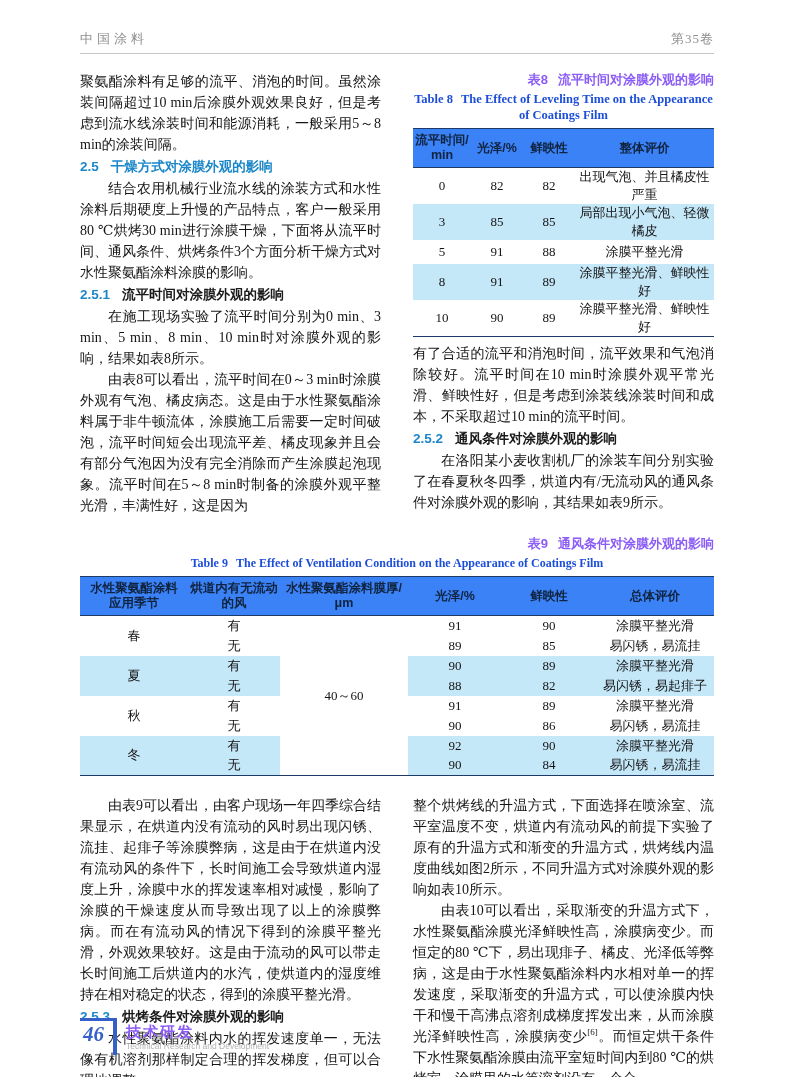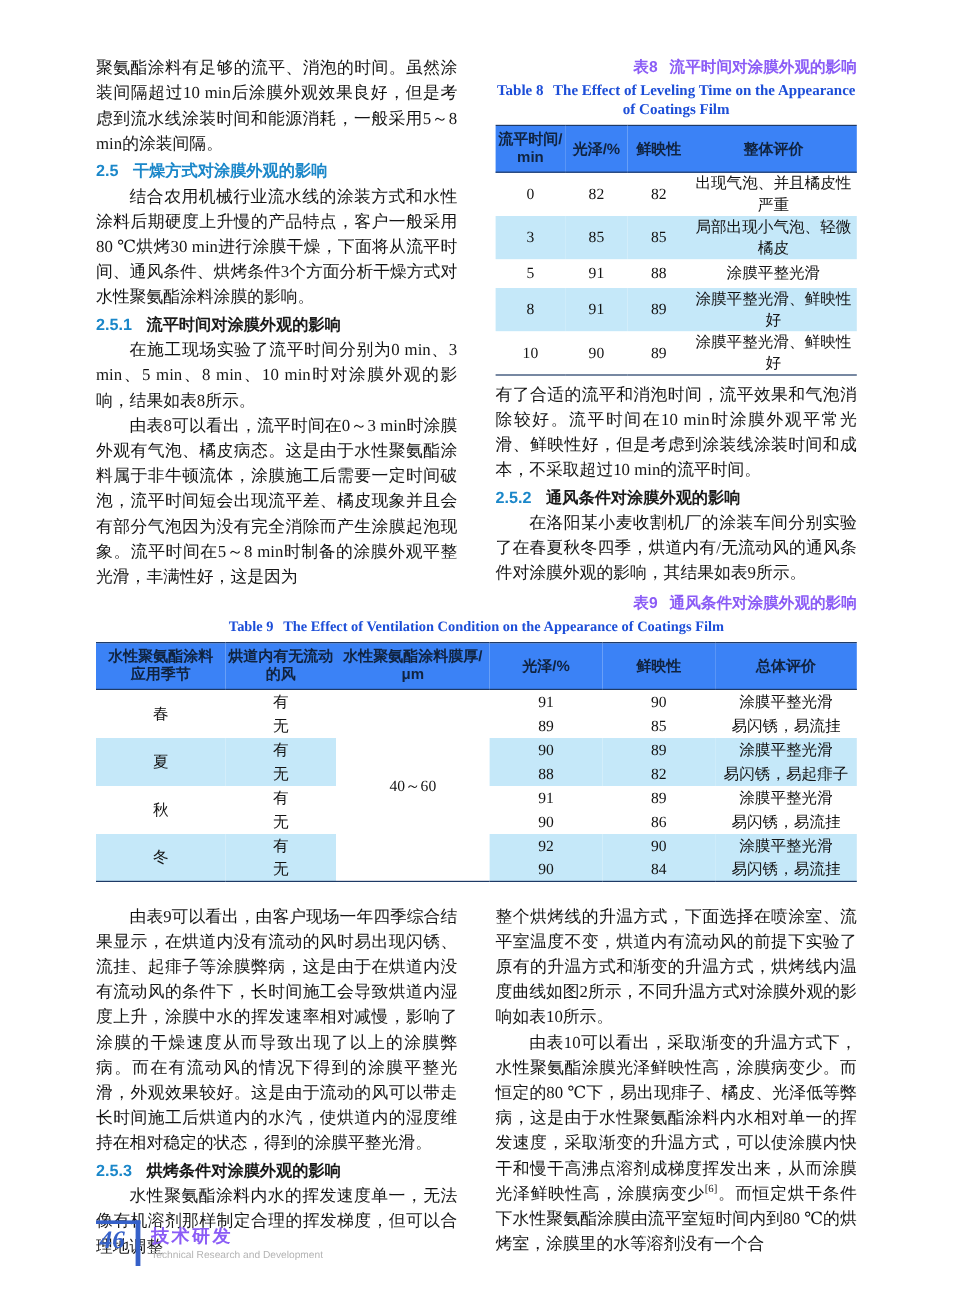--- a/index.html
+++ b/index.html
@@ -78,21 +78,21 @@
   td.shaded { background: #c5e8f9; }
   .t9 th:nth-child(1){ width: 108px; }
   .t9 th:nth-child(2){ width: 92px; text-align: center; }
   .t9 th:nth-child(3){ width: 128px; }
   .t9 th:nth-child(4){ width: 94px; }
   .t9 th:nth-child(5){ width: 94px; }
   .t8 th:nth-child(1){ width: 58px; }
   .t8 th:nth-child(2){ width: 52px; }
   .t8 th:nth-child(3){ width: 52px; }
 
-  .table9-block { margin-top: 2px; }
+  .table9-block { margin-top: 19px; }
   .table9-block .tbl-title-en { font-size: 12px; }
 
   sup { font-size: 9px; line-height: 0; }
 
   
   .page-footer {
     position: absolute; left: 80px; bottom: 22px;
     display: flex; align-items: stretch;
   }
   .pagenum-box {
@@ -106,20 +106,24 @@
   }
   .footer-text { padding: 5px 0 0 9px; font-family: "Liberation Sans", "DejaVu Sans", sans-serif; }
   .footer-cn { font-size: 15px; font-weight: bold; color: #8b5cf6; letter-spacing: 2px; line-height: 17px; }
   .footer-en { font-size: 8.5px; color: #b3b3b3; line-height: 12px; }
 </style>
 </head>
 <body>
 
 <div class="page">
 
+  <div class="page-head">
+    <span class="journal-name">中国涂料</span>
+    <span class="volume-label">第35卷</span>
+  </div>
 
   <div class="two-col top-section">
     <div class="col">
       <p>聚氨酯涂料有足够的流平、消泡的时间。虽然涂装间隔超过10 min后涂膜外观效果良好，但是考虑到流水线涂装时间和能源消耗，一般采用5～8 min的涂装间隔。</p>
       <div class="sec-head">
         <span class="num">2.5</span><span>干燥方式对涂膜外观的影响</span>
       </div>
       <p class="indent">结合农用机械行业流水线的涂装方式和水性涂料后期硬度上升慢的产品特点，客户一般采用80 ℃烘烤30 min进行涂膜干燥，下面将从流平时间、通风条件、烘烤条件3个方面分析干燥方式对水性聚氨酯涂料涂膜的影响。</p>
       <div class="sub-head">
         <span class="num">2.5.1</span><span>流平时间对涂膜外观的影响</span>

